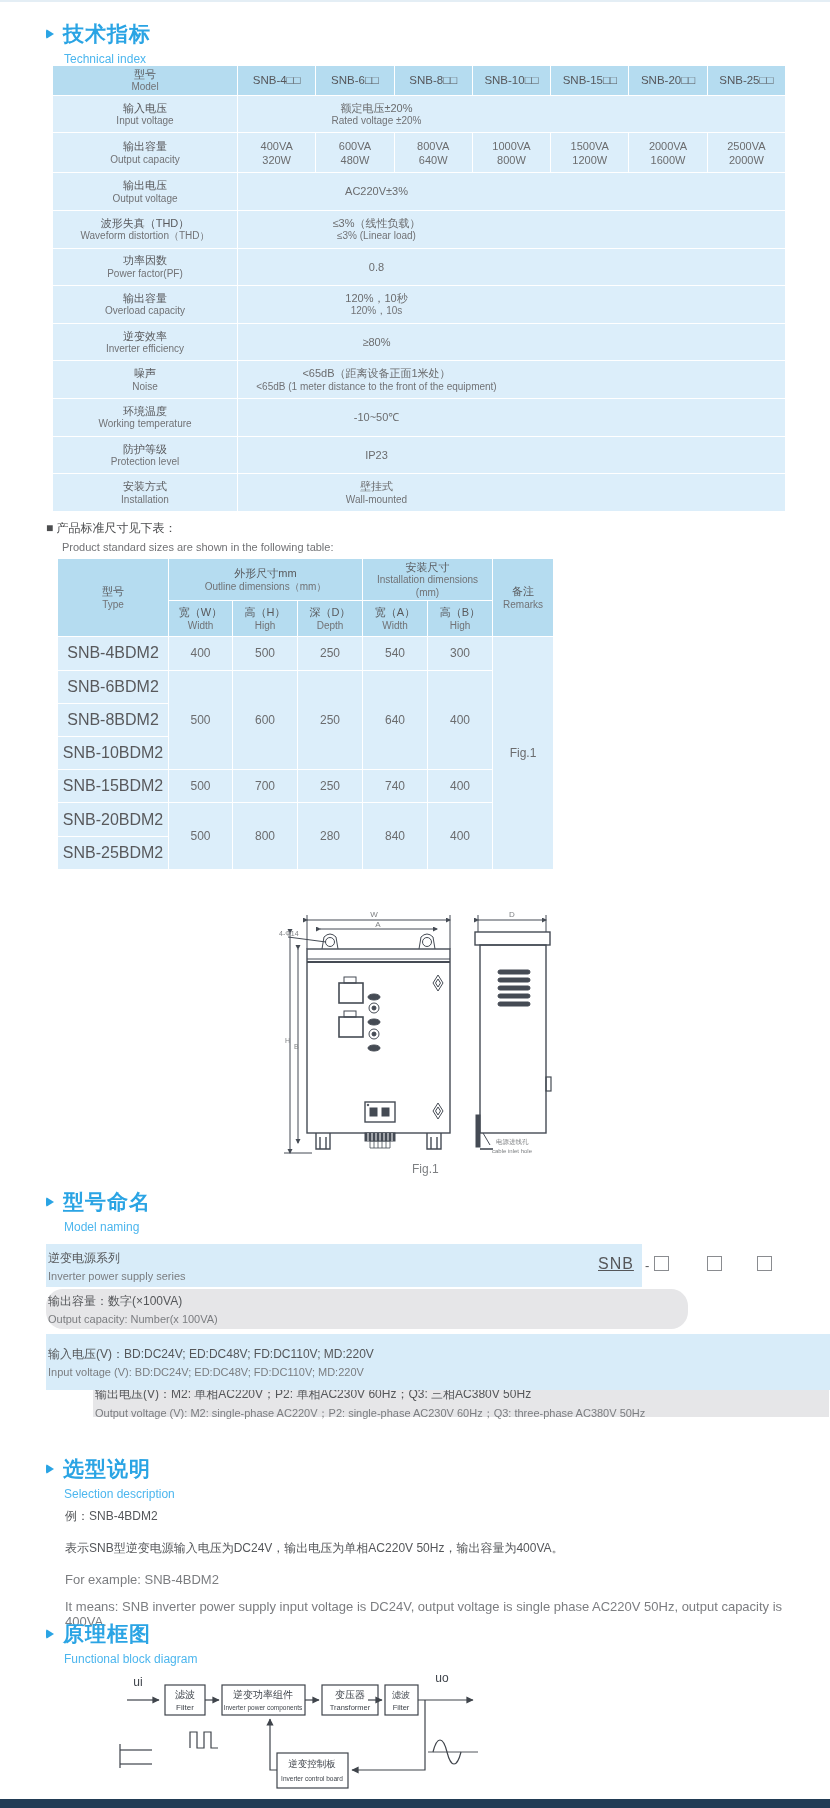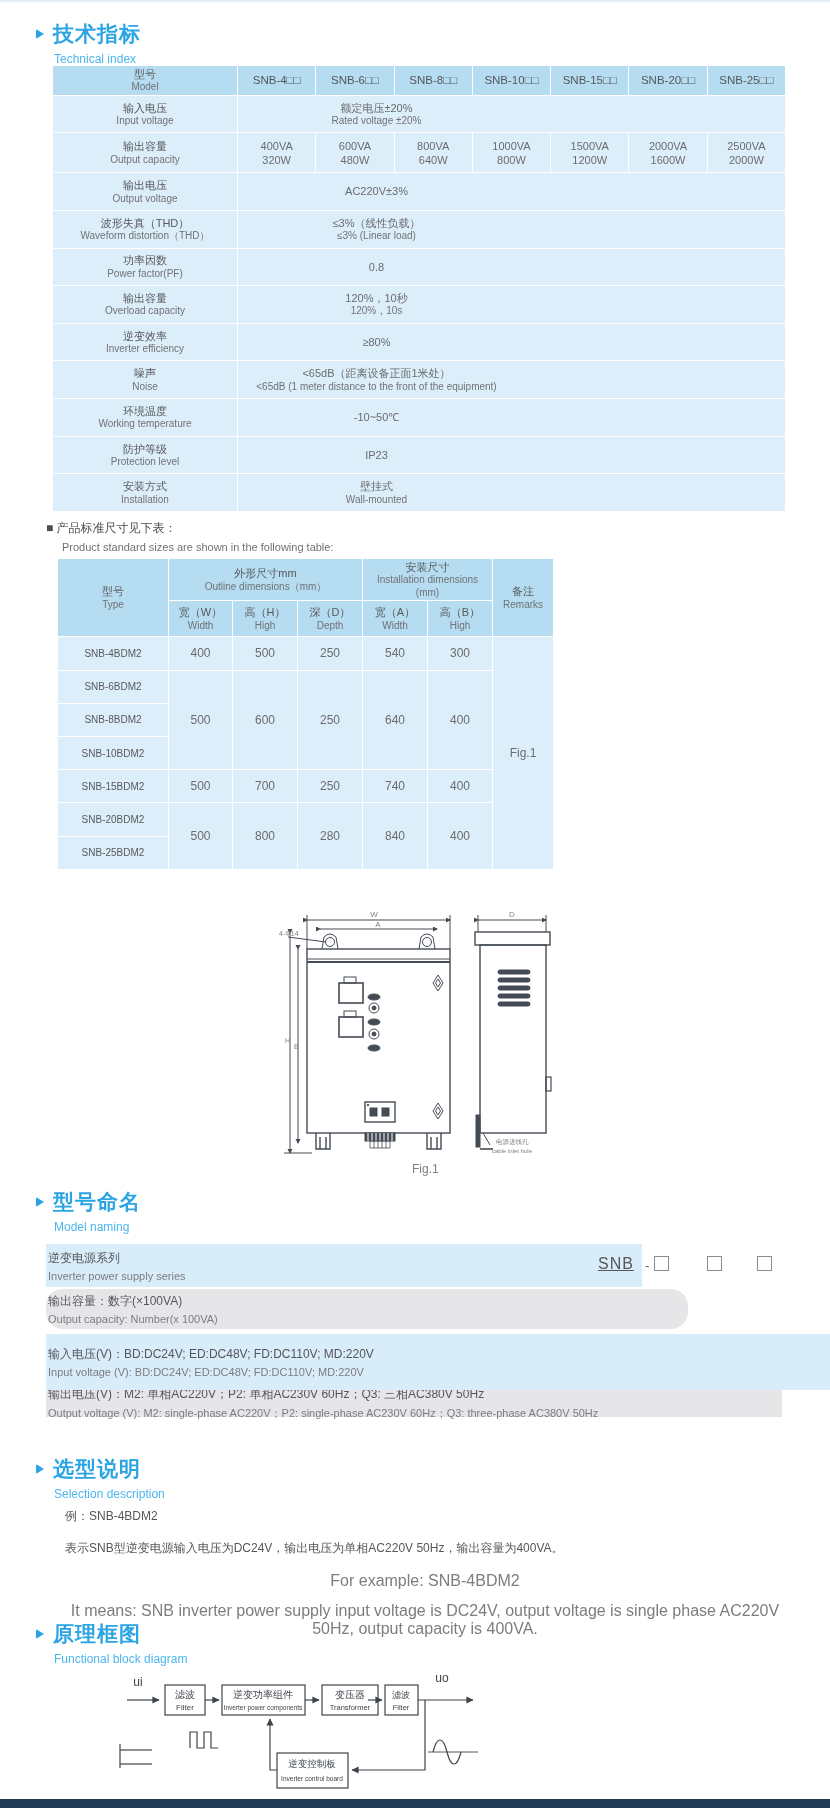--- a/index.html
+++ b/index.html
@@ -2,21 +2,21 @@
 <html><head>
 <meta charset="utf-8">
 <style>
   html,body{margin:0;padding:0;background:#ffffff;}
   #page{position:relative;width:830px;height:1808px;margin:0 auto;background:#ffffff;
         font-family:"Liberation Sans",sans-serif;overflow:hidden;}
   #top-line{position:absolute;left:0;top:0;width:830px;height:2px;background:#e4eef5;}
   #footer-bar{position:absolute;left:0;top:1799px;width:830px;height:9px;background:#223c55;}
 
   
-  .sec-head{position:absolute;left:36px;}
+  .sec-head{position:absolute;left:46px;}
   .sec-head .head-row{display:flex;align-items:center;}
   .sec-head .tri{width:0;height:0;border-left:8px solid #2aa4e4;border-top:5px solid transparent;
                  border-bottom:5px solid transparent;margin-right:9px;border-radius:2px;}
   .sec-head .cn{font-size:21px;font-weight:bold;color:#2aa4e4;letter-spacing:1px;}
   .sec-head .en{font-size:12px;color:#4cb6ee;margin:5px 0 0 18px;}
 
   
   table{border-collapse:collapse;table-layout:fixed;}
   td{border:1px solid #ffffff;background:#dceefa;text-align:center;vertical-align:middle;padding:1px 2px;}
   .hdr td{background:#b5dcf0;}
@@ -26,39 +26,39 @@
 
   #spec-table{position:absolute;left:52px;top:65px;width:734px;height:447px;}
   #spec-table .hdr td{font-size:11.5px;color:#55565a;}
   #spec-table td.merged{padding-right:272px;}
 
   #size-note{position:absolute;left:46px;top:520px;}
   #size-note .n-cn{font-size:12px;color:#4c4d4f;}
   #size-note .n-en{font-size:11px;color:#717275;margin:4px 0 0 16px;}
 
   #size-table{position:absolute;left:57px;top:558px;width:496px;height:312px;}
-  #size-table .type{font-size:10px;color:#58595c;}
+  #size-table .type{font-size:16px;color:#58595c;}
   #size-table .num{font-size:12px;color:#6b6c6e;}
 
   
   #model-naming{position:absolute;left:46px;top:1244px;width:740px;height:192px;}
   .mn-row{position:absolute;left:0;display:flex;flex-direction:column;justify-content:center;
           padding-left:2px;box-sizing:border-box;}
   .mn-blue{background:#d8ecf9;}
   .mn-gray{background:#e6e6e8;}
   .mn-cn{font-size:12px;color:#55575a;}
   .mn-en{font-size:11px;color:#7b7d80;margin-top:3px;}
   #mn-prefix{position:absolute;top:11px;left:552px;font-size:16px;color:#55575a;letter-spacing:1px;text-decoration:underline;}
   .mn-dash{position:absolute;top:14px;font-size:13px;color:#55575a;}
   .mn-box{position:absolute;top:12px;width:13px;height:13px;border:1px solid #8a8c90;background:#fff;}
 
   
   #selection{position:absolute;left:65px;top:1508px;width:720px;}
   #selection .s-cn{font-size:12px;color:#55575a;margin-bottom:15px;}
-  #selection .s-en{font-size:16px;color:#7b7d80;margin-bottom:12px;text-align:center;}
+  #selection .s-en{font-size:13px;color:#7b7d80;margin-bottom:12px;}
 
   svg text{font-family:"Liberation Sans",sans-serif;}
 </style>
 </head>
 <body>
 
 <div id="page">
   <div id="top-line"></div>
 
   <div class="sec-head" style="top:20px;">
@@ -414,21 +414,21 @@
 
   <div class="sec-head" style="top:1188px;">
     <div class="head-row">
       <span class="tri"></span>
       <span class="cn">型号命名</span>
     </div>
     <div class="en">Model naming</div>
   </div>
 
   <div id="model-naming">
-      <div class="mn-row mn-gray" style="top: 145px; width: 736px; height: 28px;">
+      <div class="mn-row mn-gray" style="top: 145px; width: 736px; height: 28px; margin-left: 47px;">
         <div class="mn-cn">输出电压(V)：M2: 单相AC220V；P2: 单相AC230V 60Hz；Q3: 三相AC380V 50Hz</div>
         <div class="mn-en">Output voltage (V): M2: single-phase AC220V；P2: single-phase AC230V 60Hz；Q3: three-phase AC380V 50Hz</div>
       </div>
       <div class="mn-row mn-blue" style="top: 90px; width: 822px; height: 56px;">
         <div class="mn-cn">输入电压(V)：BD:DC24V;  ED:DC48V;  FD:DC110V; MD:220V</div>
         <div class="mn-en">Input voltage (V): BD:DC24V;  ED:DC48V;  FD:DC110V; MD:220V</div>
       </div>
       <div class="mn-row mn-gray" style="top: 45px; width: 642px; height: 40px; border-radius: 17px;">
         <div class="mn-cn">输出容量：数字(×100VA)</div>
         <div class="mn-en">Output capacity: Number(x 100VA)</div>

